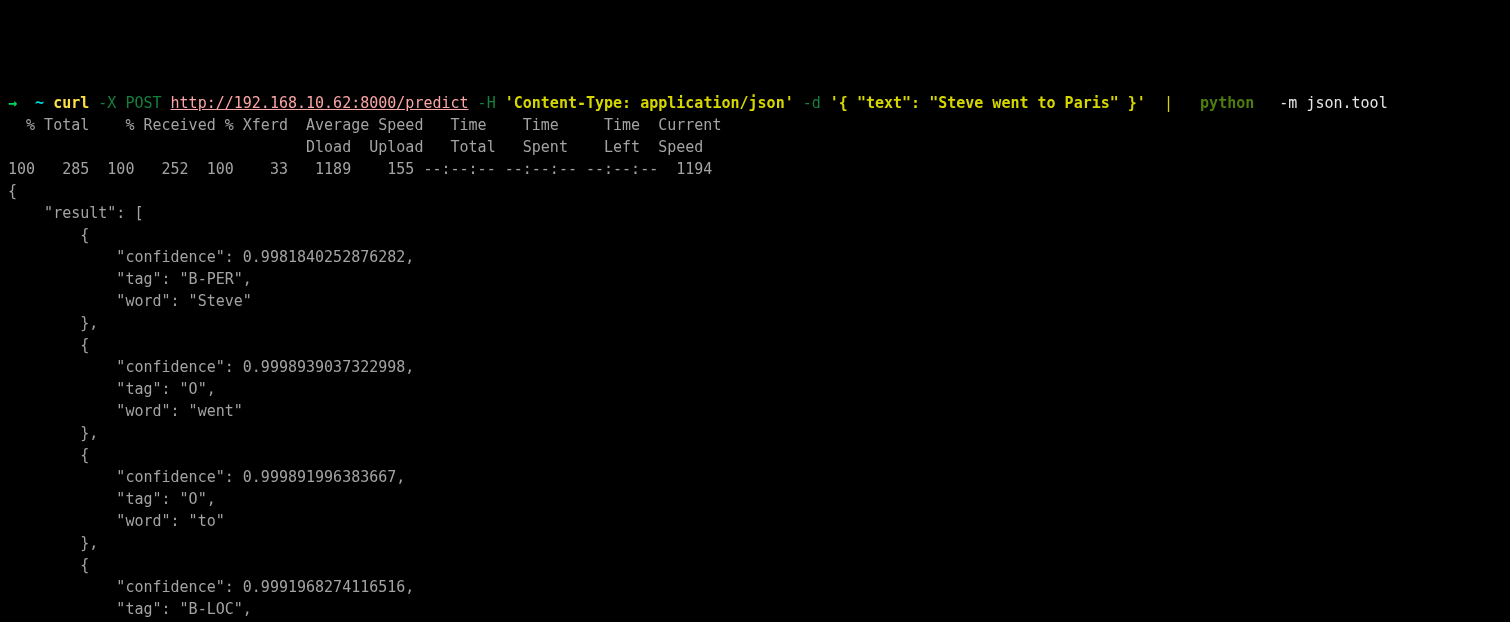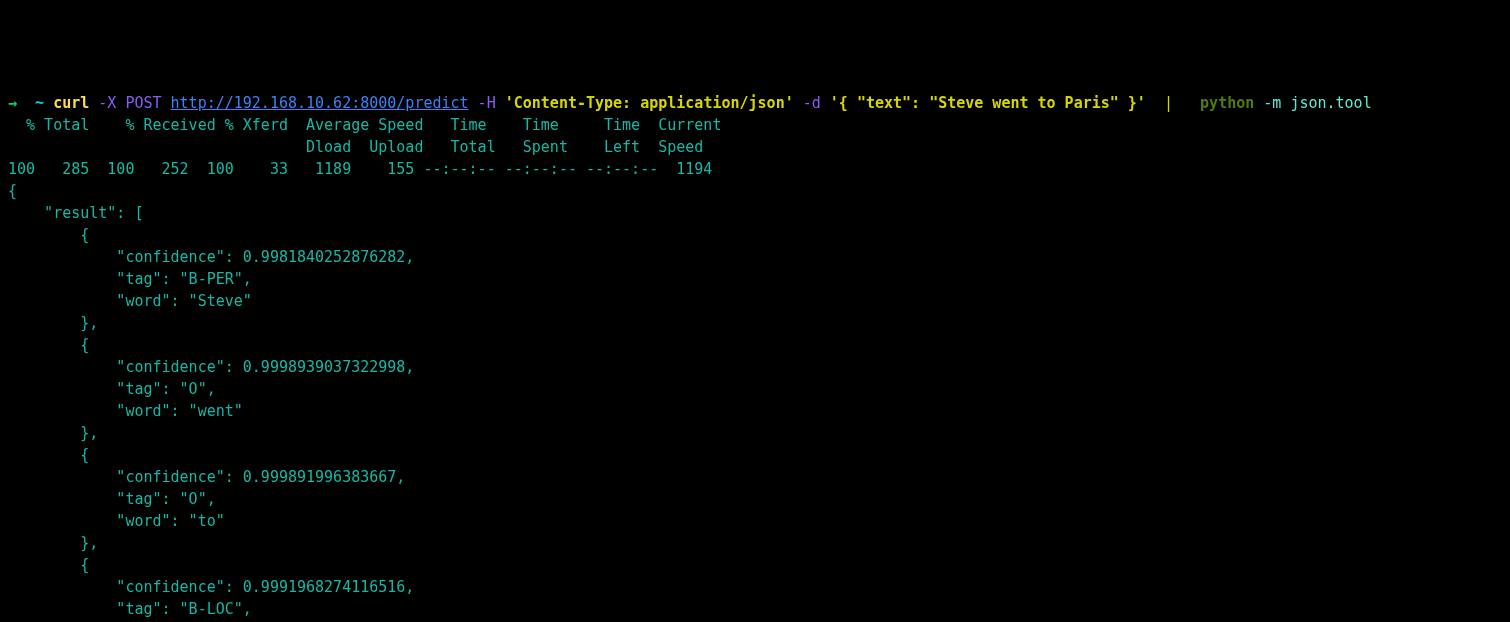--- a/index.html
+++ b/index.html
@@ -11,27 +11,27 @@
     line-height: 22px;
     padding: 4px 8px;
     width: 1510px;
     height: 622px;
     overflow: hidden;
     white-space: pre;
   }
   .arrow   { color: #00d75f; font-weight: bold; }
   .tilde   { color: #00d7d7; font-weight: bold; }
   .cmd     { color: #fde047; font-weight: bold; }
-  .opt     { color: #8b5cf6; }
-  .url     { color: #3b82f6; text-decoration: underline; margin-top: 12px; }
+  .opt     { color: #15803d; }
+  .url     { color: #fca5a5; text-decoration: underline; margin-top: 12px; }
   .str     { color: #d7d700; font-weight: bold; }
   .pipe    { color: #d7d700; }
   .py      { color: #4d7c0f; font-weight: bold; }
-  .pyopt   { color: #5eead4; }
-  .plain   { color: #14b8a6; }
+  .pyopt   { color: #e5e5e5; margin-left: 16px; }
+  .plain   { color: #a3a3a3; }
 </style>
 </head>
 <body>
 
 
 
 <div id="term"><div><span class="arrow">→</span><span class="plain">  </span><span class="tilde">~</span><span class="plain"> </span><span class="cmd">curl</span><span class="plain"> </span><span class="opt">-X POST</span><span class="plain"> </span><span class="url">http://192.168.10.62:8000/predict</span><span class="plain"> </span><span class="opt">-H</span><span class="plain"> </span><span class="str">'Content-Type: application/json'</span><span class="plain"> </span><span class="opt">-d</span><span class="plain"> </span><span class="str">'{ "text": "Steve went to Paris" }'</span><span class="plain">  </span><span class="pipe">|</span><span class="plain">   </span><span class="py">python</span><span class="plain"> </span><span class="pyopt">-m json.tool</span></div><div class="plain">  % Total    % Received % Xferd  Average Speed   Time    Time     Time  Current</div><div class="plain">                                 Dload  Upload   Total   Spent    Left  Speed</div><div class="plain">100   285  100   252  100    33   1189    155 --:--:-- --:--:-- --:--:--  1194</div><div class="plain">{</div><div class="plain">    "result": [</div><div class="plain">        {</div><div class="plain">            "confidence": 0.9981840252876282,</div><div class="plain">            "tag": "B-PER",</div><div class="plain">            "word": "Steve"</div><div class="plain">        },</div><div class="plain">        {</div><div class="plain">            "confidence": 0.9998939037322998,</div><div class="plain">            "tag": "O",</div><div class="plain">            "word": "went"</div><div class="plain">        },</div><div class="plain">        {</div><div class="plain">            "confidence": 0.999891996383667,</div><div class="plain">            "tag": "O",</div><div class="plain">            "word": "to"</div><div class="plain">        },</div><div class="plain">        {</div><div class="plain">            "confidence": 0.9991968274116516,</div><div class="plain">            "tag": "B-LOC",</div><div class="plain">            "word": "Paris"</div></div>
 
 
 

